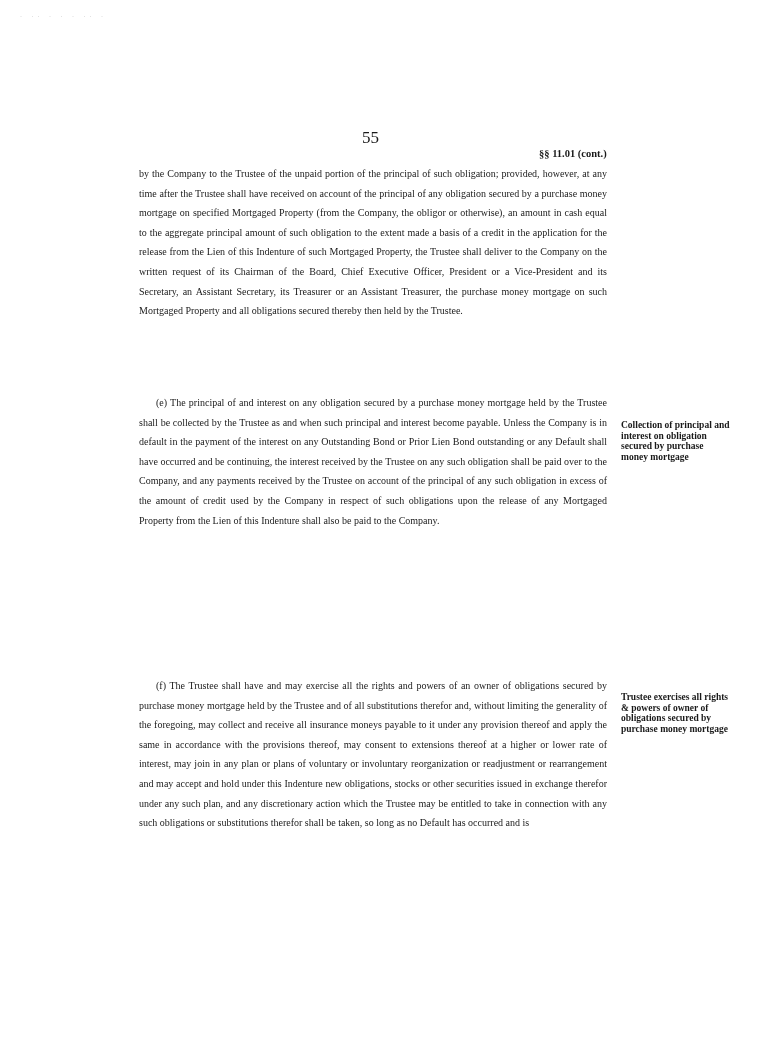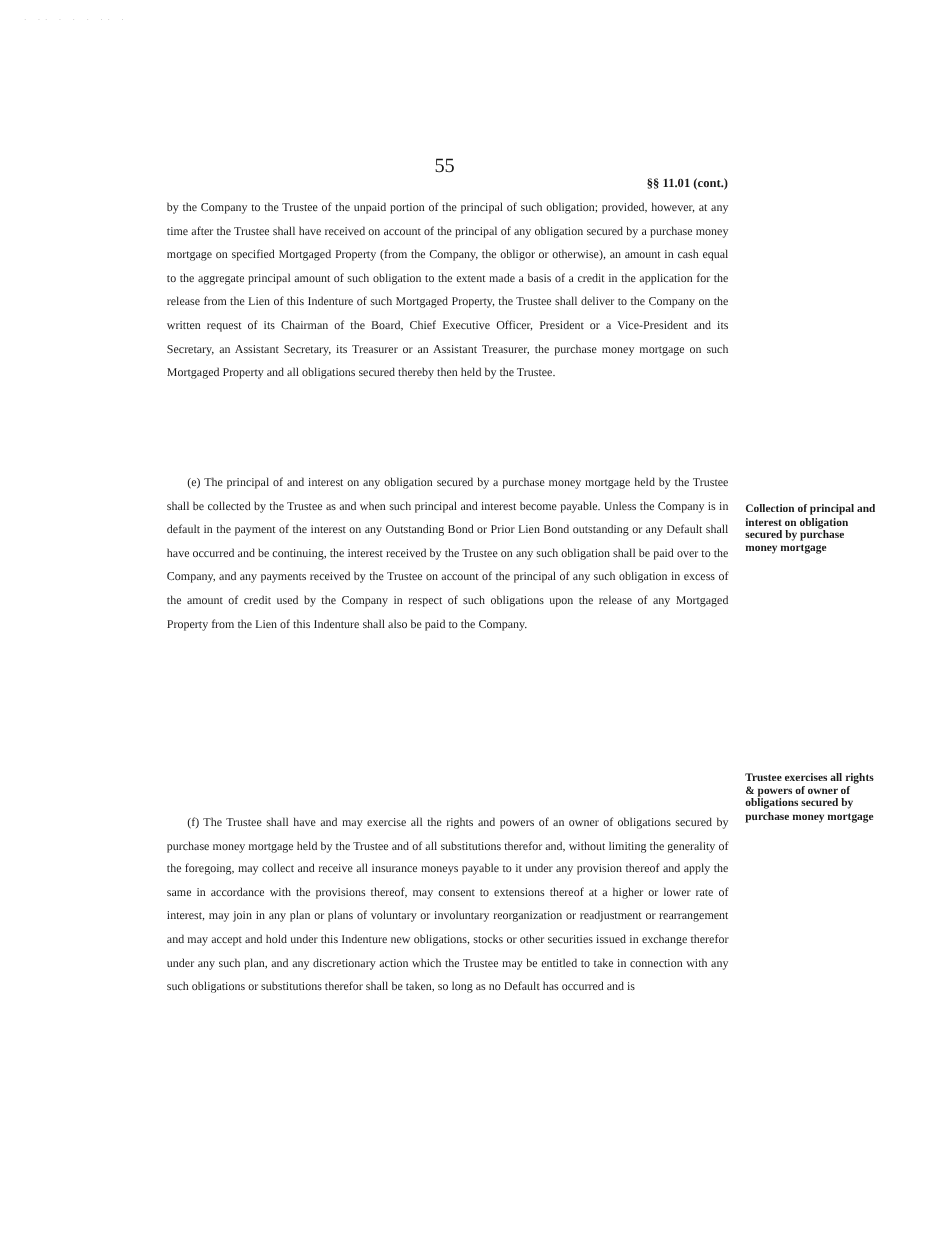--- a/index.html
+++ b/index.html
@@ -8,21 +8,21 @@
   .page-number { position: absolute; left: 362px; top: 128px; font-size: 17px; text-align: center; }
   .section-ref { position: absolute; left: 539px; top: 148px; font-size: 10.5px; font-weight: bold; }
   .body-text { position: absolute; left: 139px; width: 468px; font-size: 10px; line-height: 19.6px;
                text-align: justify; margin: 0; }
   #para1 { top: 164px; }
   #para2 { top: 393px; text-indent: 17px; }
   #para3 { top: 676px; text-indent: 17px; }
   .margin-note { position: absolute; left: 621px; width: 110px; font-size: 9.5px; line-height: 10.6px;
                  font-weight: bold; }
   #note1 { top: 420px; }
-  #note2 { top: 644px; }
+  #note2 { top: 692px; }
   .specks { position: absolute; top: 14px; left: 20px; font-size: 6px; color: #bbb; letter-spacing: 4px; }
 </style>
 </head>
 <body>
 
 <div class="specks">· ·· · · · ·· ·</div>
 
 <div class="page-number">55</div>
 <div class="section-ref">§§ 11.01 (cont.)</div>
 

